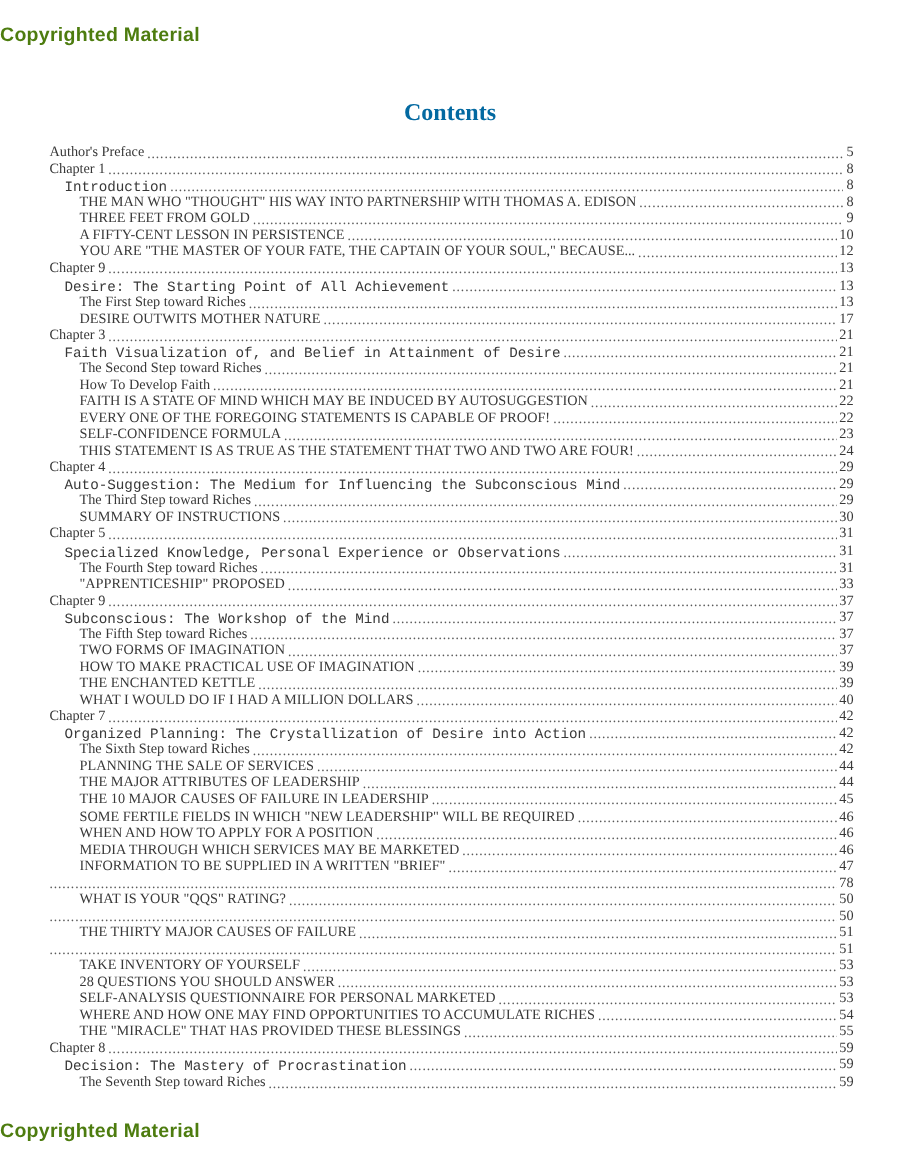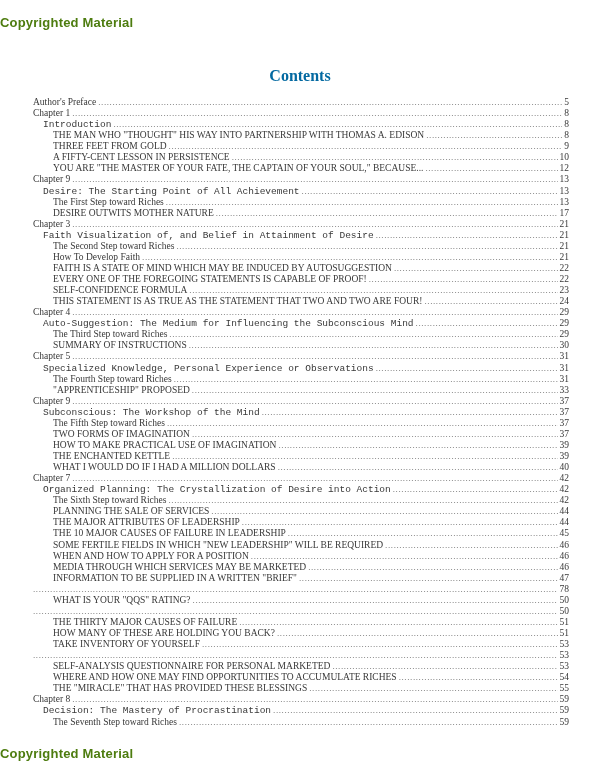--- a/index.html
+++ b/index.html
@@ -320,30 +320,30 @@
       <div class="toc-row level2">
         <span class="toc-dots"></span>
         <span class="toc-page">50</span>
       </div>
       <div class="toc-row level2">
         <span class="toc-title">THE THIRTY MAJOR CAUSES OF FAILURE</span>
         <span class="toc-dots"></span>
         <span class="toc-page">51</span>
       </div>
       <div class="toc-row level2">
-        <span class="toc-title">HOW MANY OF THESE ARE HOLDING YOU BACK?</span>
         <span class="toc-dots"></span>
         <span class="toc-page">51</span>
       </div>
       <div class="toc-row level2">
         <span class="toc-title">TAKE INVENTORY OF YOURSELF</span>
         <span class="toc-dots"></span>
         <span class="toc-page">53</span>
       </div>
       <div class="toc-row level2">
+        <span class="toc-title">28 QUESTIONS YOU SHOULD ANSWER</span>
         <span class="toc-dots"></span>
         <span class="toc-page">53</span>
       </div>
       <div class="toc-row level2">
         <span class="toc-title">SELF-ANALYSIS QUESTIONNAIRE FOR PERSONAL MARKETED</span>
         <span class="toc-dots"></span>
         <span class="toc-page">53</span>
       </div>
       <div class="toc-row level2">
         <span class="toc-title">WHERE AND HOW ONE MAY FIND OPPORTUNITIES TO ACCUMULATE RICHES</span>

